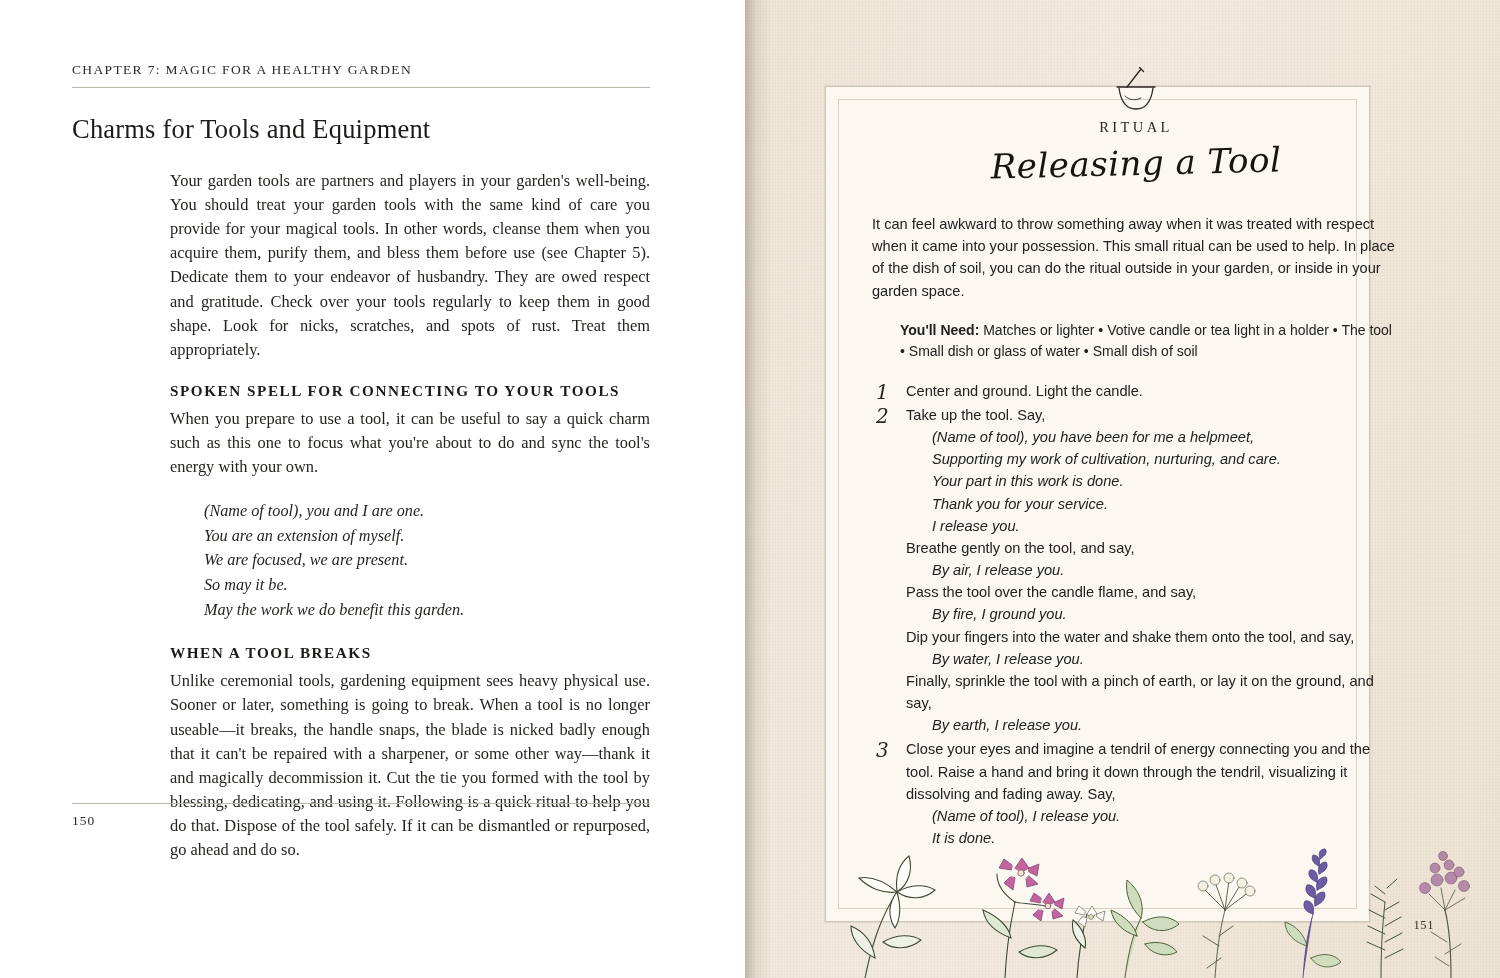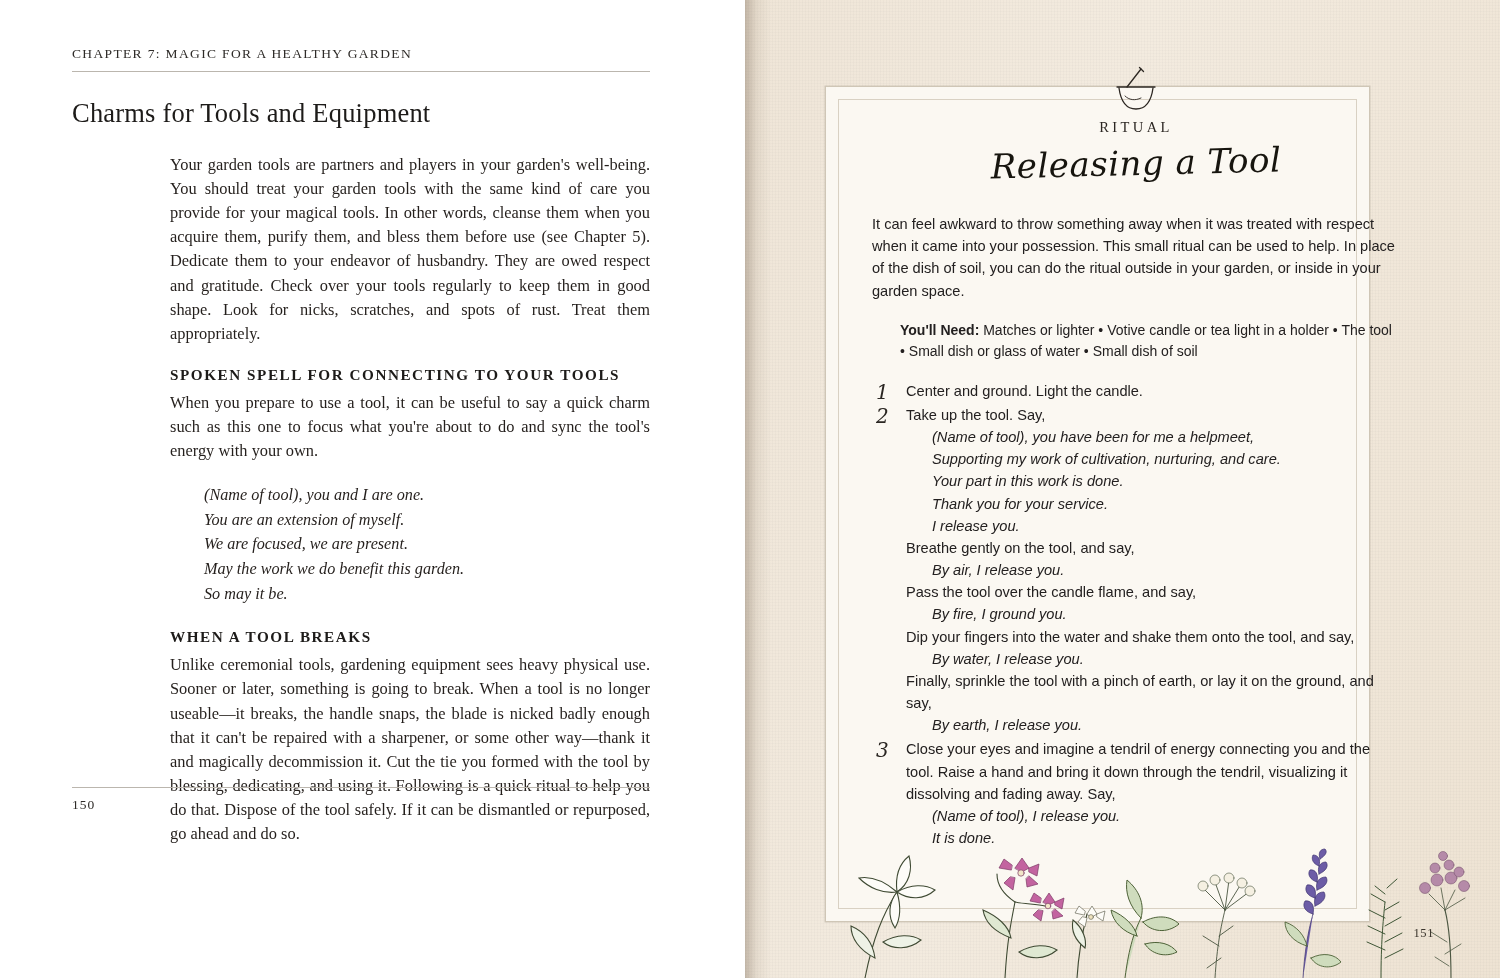--- a/index.html
+++ b/index.html
@@ -15,20 +15,21 @@
     overflow: hidden;
     display: flex;
   }
 
   
   .left-page {
     position: relative;
     width: 745px; height: 836px;
     background: #ffffff;
     flex: 0 0 745px;
+    margin-top: 16px;
   }
   .left-inner {
     position: absolute;
     left: 72px; top: 46px;
     width: 578px;
   }
   .chapter-head {
     font-family: "Liberation Serif", serif;
     font-size: 13.5px;
     letter-spacing: 1.35px;
@@ -198,21 +199,21 @@
     font-style: italic;
   }
   .flowers {
     position: absolute;
     left: 80px; bottom: 0;
     width: 660px; height: 160px;
     pointer-events: none;
   }
   .folio-right {
     position: absolute;
-    right: 66px; bottom: 37px;
+    right: 66px; bottom: 45px;
     font-family: "Liberation Serif", serif;
     font-size: 12.5px;
     color: #3a342c;
     letter-spacing: 0.6px;
     margin-top: 15px;
   }
 </style>
 </head>
 <body>
 
@@ -227,22 +228,22 @@
       <div class="body-col">
         <p>Your garden tools are partners and players in your garden's well-being. You should treat your garden tools with the same kind of care you provide for your magical tools. In other words, cleanse them when you acquire them, purify them, and bless them before use (see Chapter 5). Dedicate them to your endeavor of husbandry. They are owed respect and gratitude. Check over your tools regularly to keep them in good shape. Look for nicks, scratches, and spots of rust. Treat them appropriately.</p>
 
         <div class="sub-head">Spoken Spell for Connecting to Your Tools</div>
         <p>When you prepare to use a tool, it can be useful to say a quick charm such as this one to focus what you're about to do and sync the tool's energy with your own.</p>
 
         <div class="verse">
           <div>(Name of tool), you and I are one.</div>
           <div>You are an extension of myself.</div>
           <div>We are focused, we are present.</div>
+          <div>So may it be.</div>
           <div>May the work we do benefit this garden.</div>
-          <div>So may it be.</div>
         </div>
 
         <div class="sub-head">When a Tool Breaks</div>
         <p>Unlike ceremonial tools, gardening equipment sees heavy physical use. Sooner or later, something is going to break. When a tool is no longer useable—it breaks, the handle snaps, the blade is nicked badly enough that it can't be repaired with a sharpener, or some other way—thank it and magically decommission it. Cut the tie you formed with the tool by blessing, dedicating, and using it. Following is a quick ritual to help you do that. Dispose of the tool safely. If it can be dismantled or repurposed, go ahead and do so.</p>
       </div>
     </div>
 
     <div class="folio-left">
       <div class="folio-rule"></div>
       <div class="folio-num">150</div>

